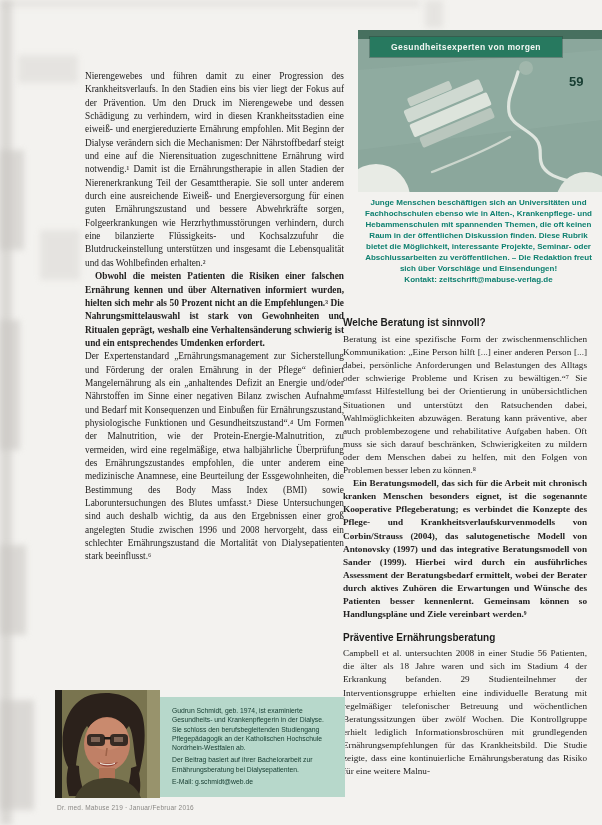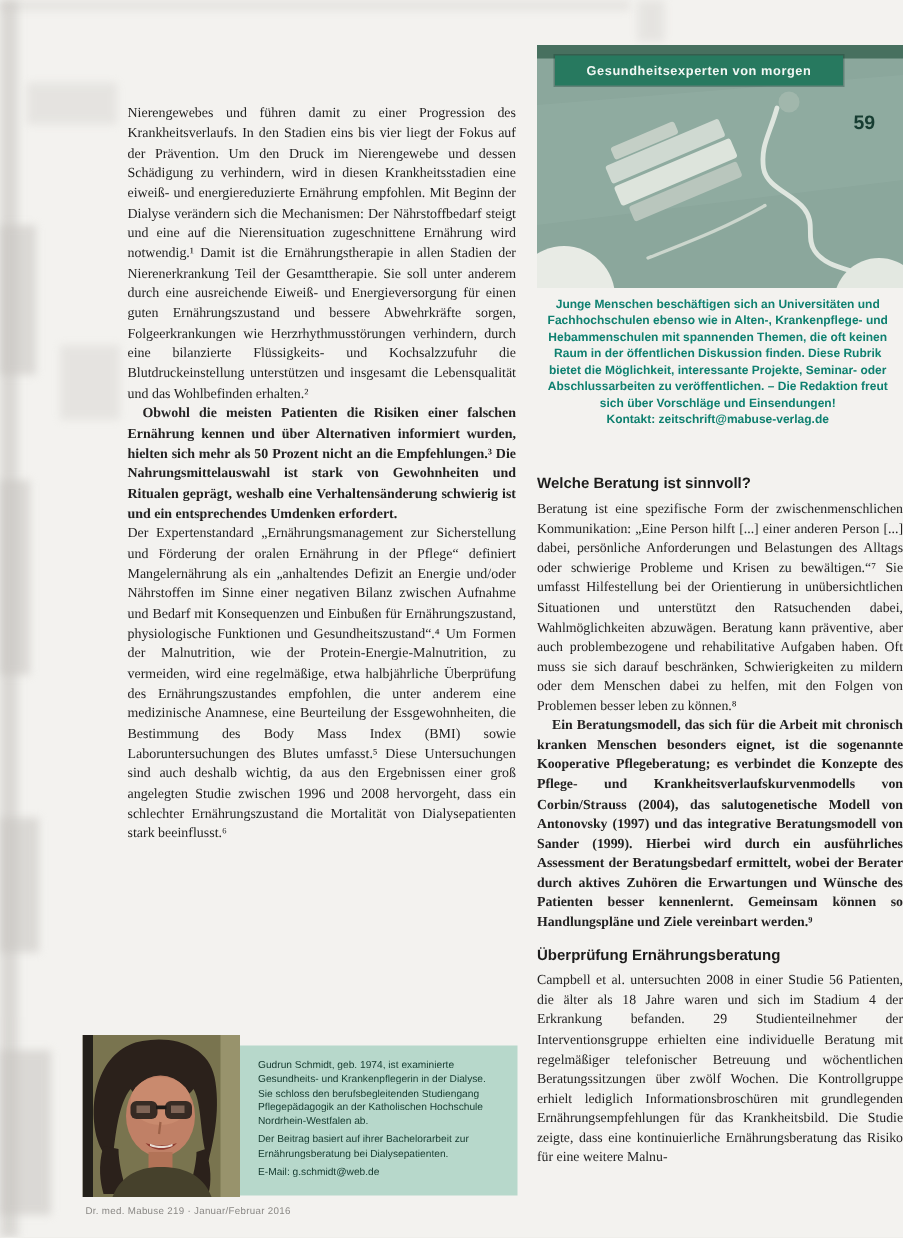--- a/index.html
+++ b/index.html
@@ -23,21 +23,21 @@
 
   
   .caption{position:absolute;left:358px;top:197px;width:241px;
     font-family:"Liberation Sans",sans-serif;font-size:8px;line-height:11px;
     font-weight:bold;color:#0f8070;text-align:center;}
   .caption .contact{margin-top:0;}
 
   
   .col{position:absolute;color:#232222;font-size:9.3px;line-height:13.35px;text-align:justify;}
   .col-left{left:85px;top:70px;width:259px;}
-  .col-right{left:358px;top:316px;width:244px;font-size:9.2px;line-height:13.1px;}
+  .col-right{left:343px;top:316px;width:244px;font-size:9.2px;line-height:13.1px;}
   .col p{margin:0;}
   .col p.indent{text-indent:10px;font-weight:bold;}
   .col h3{font-family:"Liberation Sans",sans-serif;font-size:10px;color:#1d1d1c;
     margin:10px 0 3px 0;}
   .col h3.first{margin-top:0;margin-bottom:4px;}
 
   
   .author-photo{position:absolute;left:55px;top:690px;width:105px;height:108px;}
   .author-box{position:absolute;left:160px;top:697px;width:185px;height:100px;
     background:#b7d8cb;box-sizing:border-box;padding:9px 10px 6px 12px;
@@ -97,21 +97,21 @@
   <div class="col col-left">
     <p>Nierengewebes und führen damit zu einer Progression des Krankheitsverlaufs. In den Stadien eins bis vier liegt der Fokus auf der Prävention. Um den Druck im Nierengewebe und dessen Schädigung zu verhindern, wird in diesen Krankheitsstadien eine eiweiß- und energiereduzierte Ernährung empfohlen. Mit Beginn der Dialyse verändern sich die Mechanismen: Der Nährstoffbedarf steigt und eine auf die Nierensituation zugeschnittene Ernährung wird notwendig.¹ Damit ist die Ernährungstherapie in allen Stadien der Nierenerkrankung Teil der Gesamttherapie. Sie soll unter anderem durch eine ausreichende Eiweiß- und Energieversorgung für einen guten Ernährungszustand und bessere Abwehrkräfte sorgen, Folgeerkrankungen wie Herzrhythmusstörungen verhindern, durch eine bilanzierte Flüssigkeits- und Kochsalzzufuhr die Blutdruckeinstellung unterstützen und insgesamt die Lebensqualität und das Wohlbefinden erhalten.²</p>
     <p class="indent">Obwohl die meisten Patienten die Risiken einer falschen Ernährung kennen und über Alternativen informiert wurden, hielten sich mehr als 50 Prozent nicht an die Empfehlungen.³ Die Nahrungsmittelauswahl ist stark von Gewohnheiten und Ritualen geprägt, weshalb eine Verhaltensänderung schwierig ist und ein entsprechendes Umdenken erfordert.</p>
     <p>Der Expertenstandard „Ernährungsmanagement zur Sicherstellung und Förderung der oralen Ernährung in der Pflege“ definiert Mangelernährung als ein „anhaltendes Defizit an Energie und/oder Nährstoffen im Sinne einer negativen Bilanz zwischen Aufnahme und Bedarf mit Konsequenzen und Einbußen für Ernährungszustand, physiologische Funktionen und Gesundheitszustand“.⁴ Um Formen der Malnutrition, wie der Protein-Energie-Malnutrition, zu vermeiden, wird eine regelmäßige, etwa halbjährliche Überprüfung des Ernährungszustandes empfohlen, die unter anderem eine medizinische Anamnese, eine Beurteilung der Essgewohnheiten, die Bestimmung des Body Mass Index (BMI) sowie Laboruntersuchungen des Blutes umfasst.⁵ Diese Untersuchungen sind auch deshalb wichtig, da aus den Ergebnissen einer groß angelegten Studie zwischen 1996 und 2008 hervorgeht, dass ein schlechter Ernährungszustand die Mortalität von Dialysepatienten stark beeinflusst.⁶</p>
   </div>
 
   <div class="col col-right">
     <h3 class="first">Welche Beratung ist sinnvoll?</h3>
     <p>Beratung ist eine spezifische Form der zwischenmenschlichen Kommunikation: „Eine Person hilft [...] einer anderen Person [...] dabei, persönliche Anforderungen und Belastungen des Alltags oder schwierige Probleme und Krisen zu bewältigen.“⁷ Sie umfasst Hilfestellung bei der Orientierung in unübersichtlichen Situationen und unterstützt den Ratsuchenden dabei, Wahlmöglichkeiten abzuwägen. Beratung kann präventive, aber auch problembezogene und rehabilitative Aufgaben haben. Oft muss sie sich darauf beschränken, Schwierigkeiten zu mildern oder dem Menschen dabei zu helfen, mit den Folgen von Problemen besser leben zu können.⁸</p>
     <p class="indent">Ein Beratungsmodell, das sich für die Arbeit mit chronisch kranken Menschen besonders eignet, ist die sogenannte Kooperative Pflegeberatung; es verbindet die Konzepte des Pflege- und Krankheitsverlaufskurvenmodells von Corbin/Strauss (2004), das salutogenetische Modell von Antonovsky (1997) und das integrative Beratungsmodell von Sander (1999). Hierbei wird durch ein ausführliches Assessment der Beratungsbedarf ermittelt, wobei der Berater durch aktives Zuhören die Erwartungen und Wünsche des Patienten besser kennenlernt. Gemeinsam können so Handlungspläne und Ziele vereinbart werden.⁹</p>
-    <h3>Überprüfung Ernährungsberatung</h3>
+    <h3>Präventive Ernährungsberatung</h3>
     <p>Campbell et al. untersuchten 2008 in einer Studie 56 Patienten, die älter als 18 Jahre waren und sich im Stadium 4 der Erkrankung befanden. 29 Studienteilnehmer der Interventionsgruppe erhielten eine individuelle Beratung mit regelmäßiger telefonischer Betreuung und wöchentlichen Beratungssitzungen über zwölf Wochen. Die Kontrollgruppe erhielt lediglich Informationsbroschüren mit grundlegenden Ernährungsempfehlungen für das Krankheitsbild. Die Studie zeigte, dass eine kontinuierliche Er­nährungsberatung das Risiko für eine weitere Malnu-</p>
   </div>
 
   <div class="author-photo">
     <svg width="105" height="108" viewBox="0 0 105 108" xmlns="http://www.w3.org/2000/svg">
       <rect x="0" y="0" width="105" height="108" fill="#79744f"></rect>
       <rect x="92" y="0" width="13" height="108" fill="#98936c"></rect>
       <rect x="0" y="0" width="7" height="108" fill="#23201a"></rect>
 
       <path d="M10,70 C2,40 14,8 40,4 C62,0 84,8 88,28 C92,48 88,68 84,84 C78,70 80,46 74,36 C66,48 38,46 32,36 C24,46 22,66 20,84 C14,80 12,76 10,70 Z" fill="#2b211b"></path>

